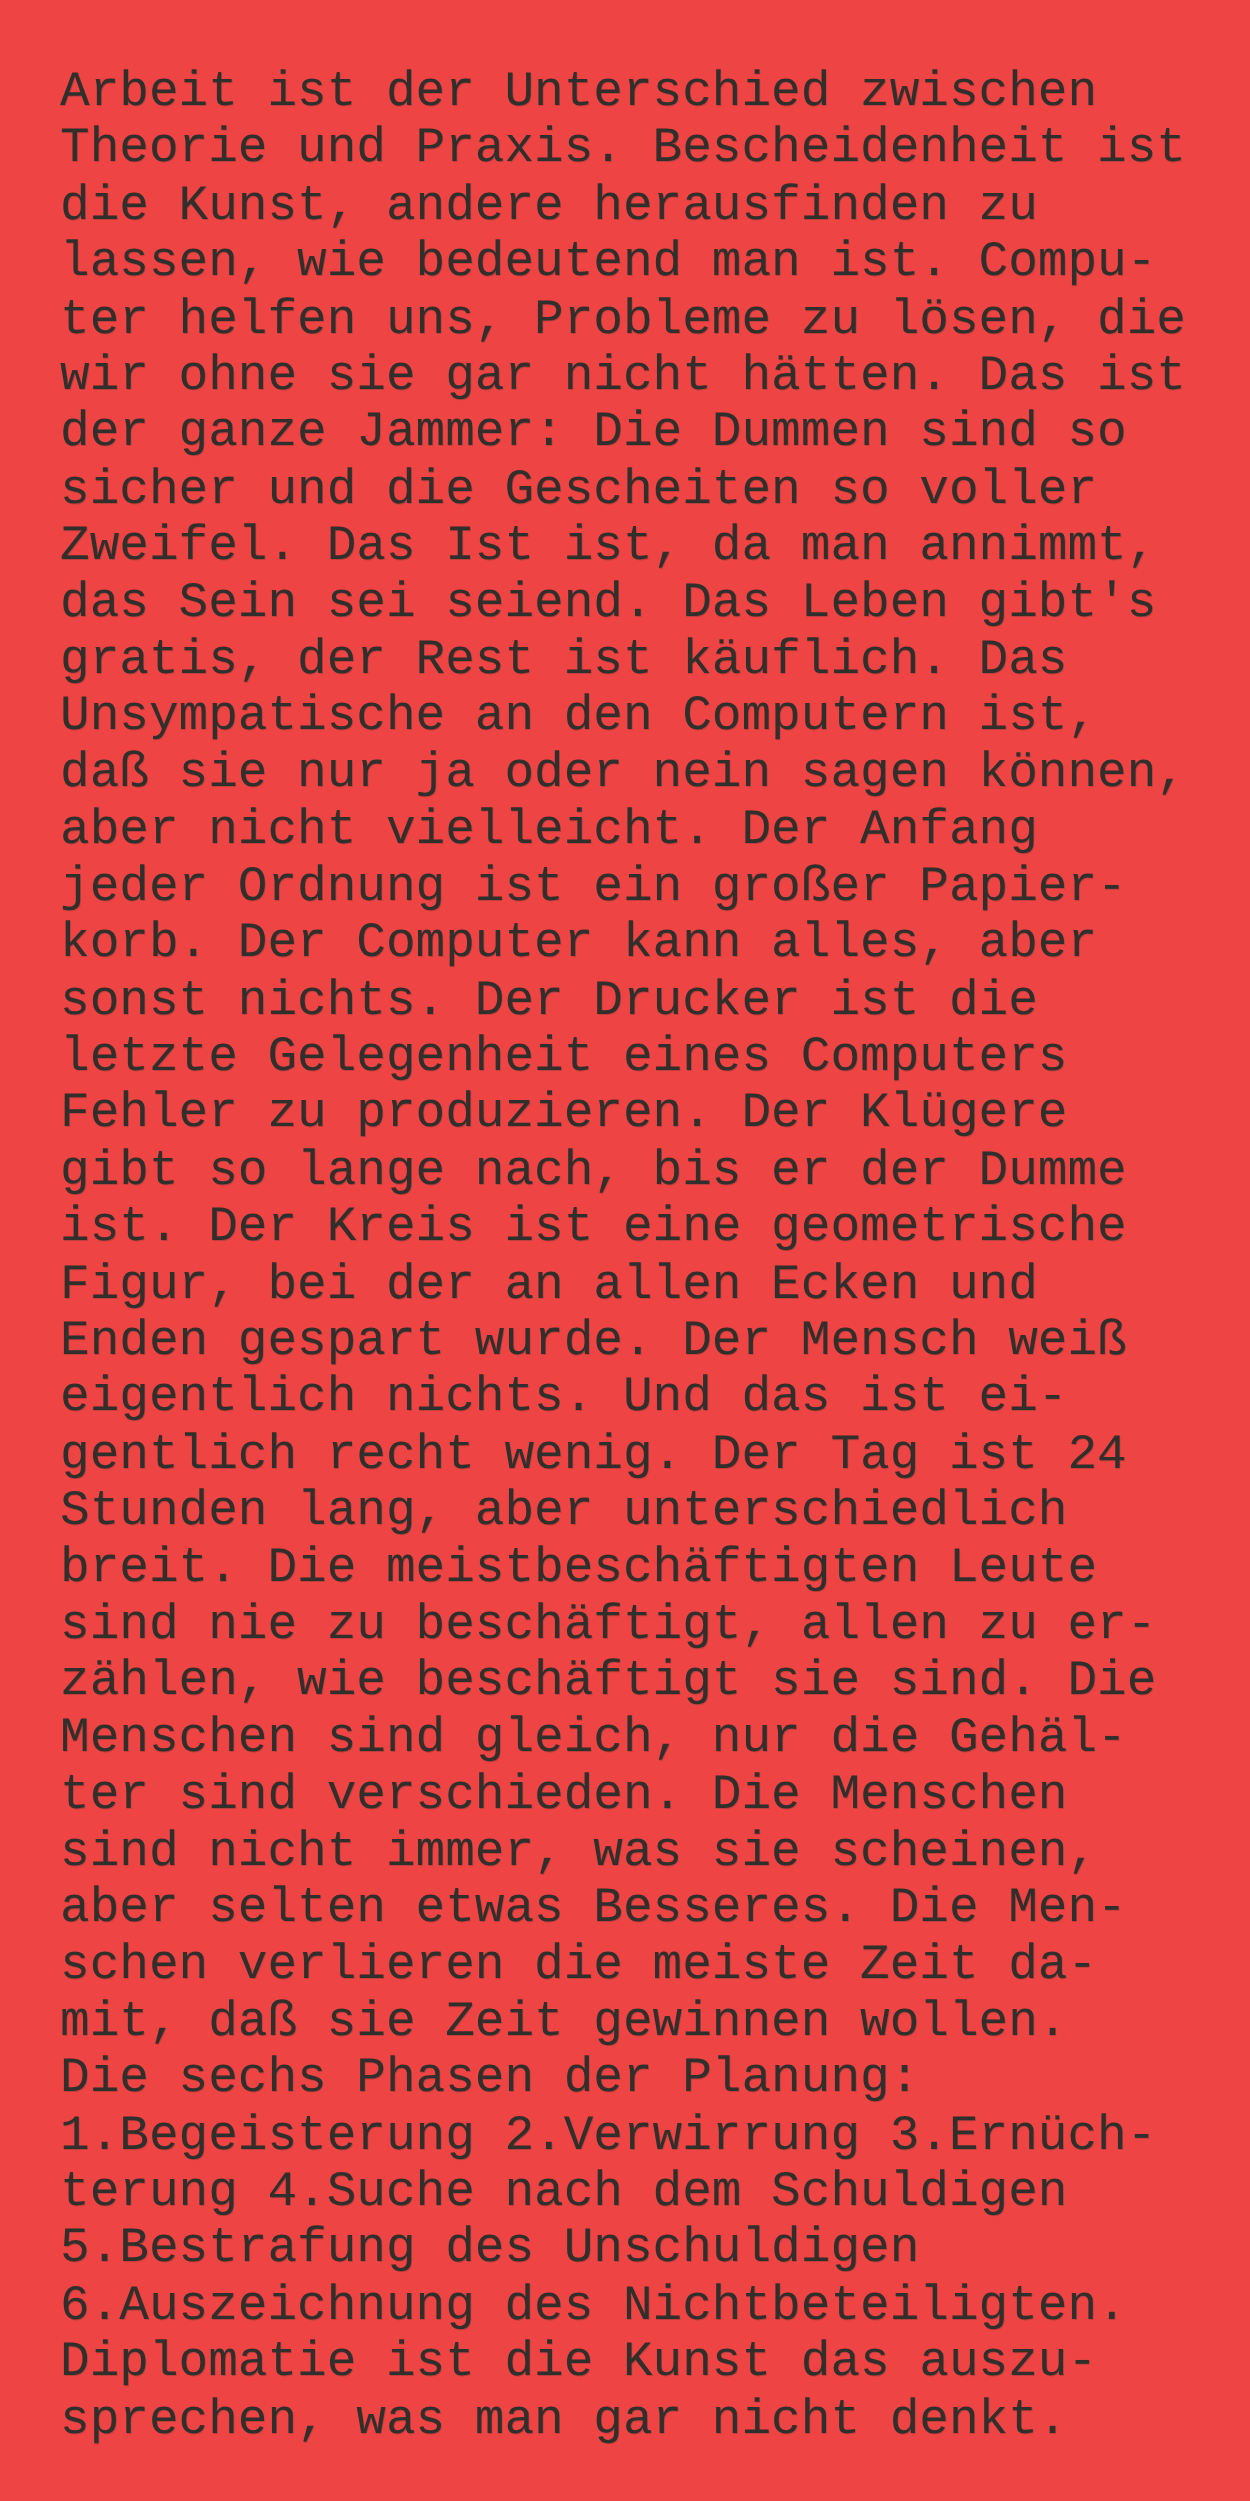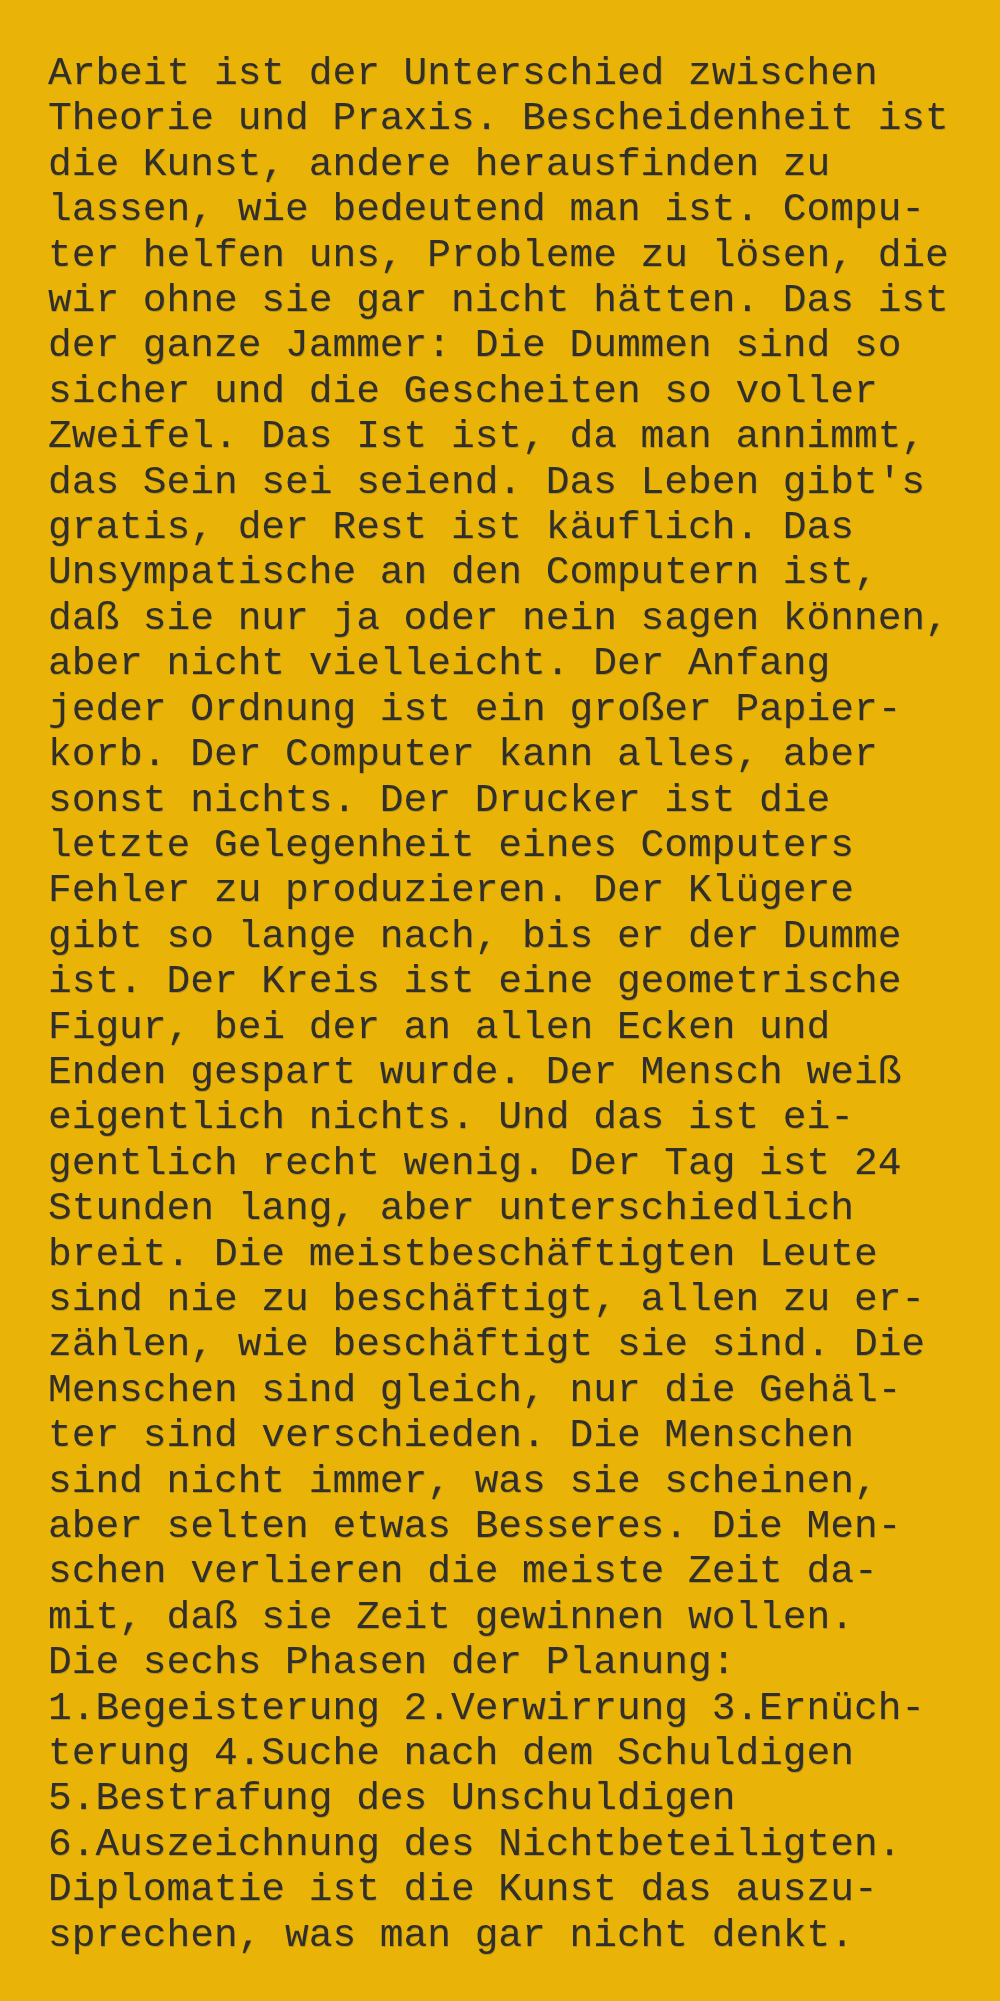--- a/index.html
+++ b/index.html
@@ -9,21 +9,21 @@
   body {
     width: 1000px;
     height: 2001px;
     background: #f1efe9;
     overflow: hidden;
     position: relative;
   }
   .page {
     position: absolute;
     inset: 0;
-    background: #eab308;
+    background: #ef4444;
     text-decoration: underline;
   }
   .typewriter-text {
     position: absolute;
     left: 48px;
     top: 51px;
     margin: 0;
     font-family: "Liberation Mono", "DejaVu Sans Mono", monospace;
     font-size: 39.5px;
     line-height: 45.4px;

